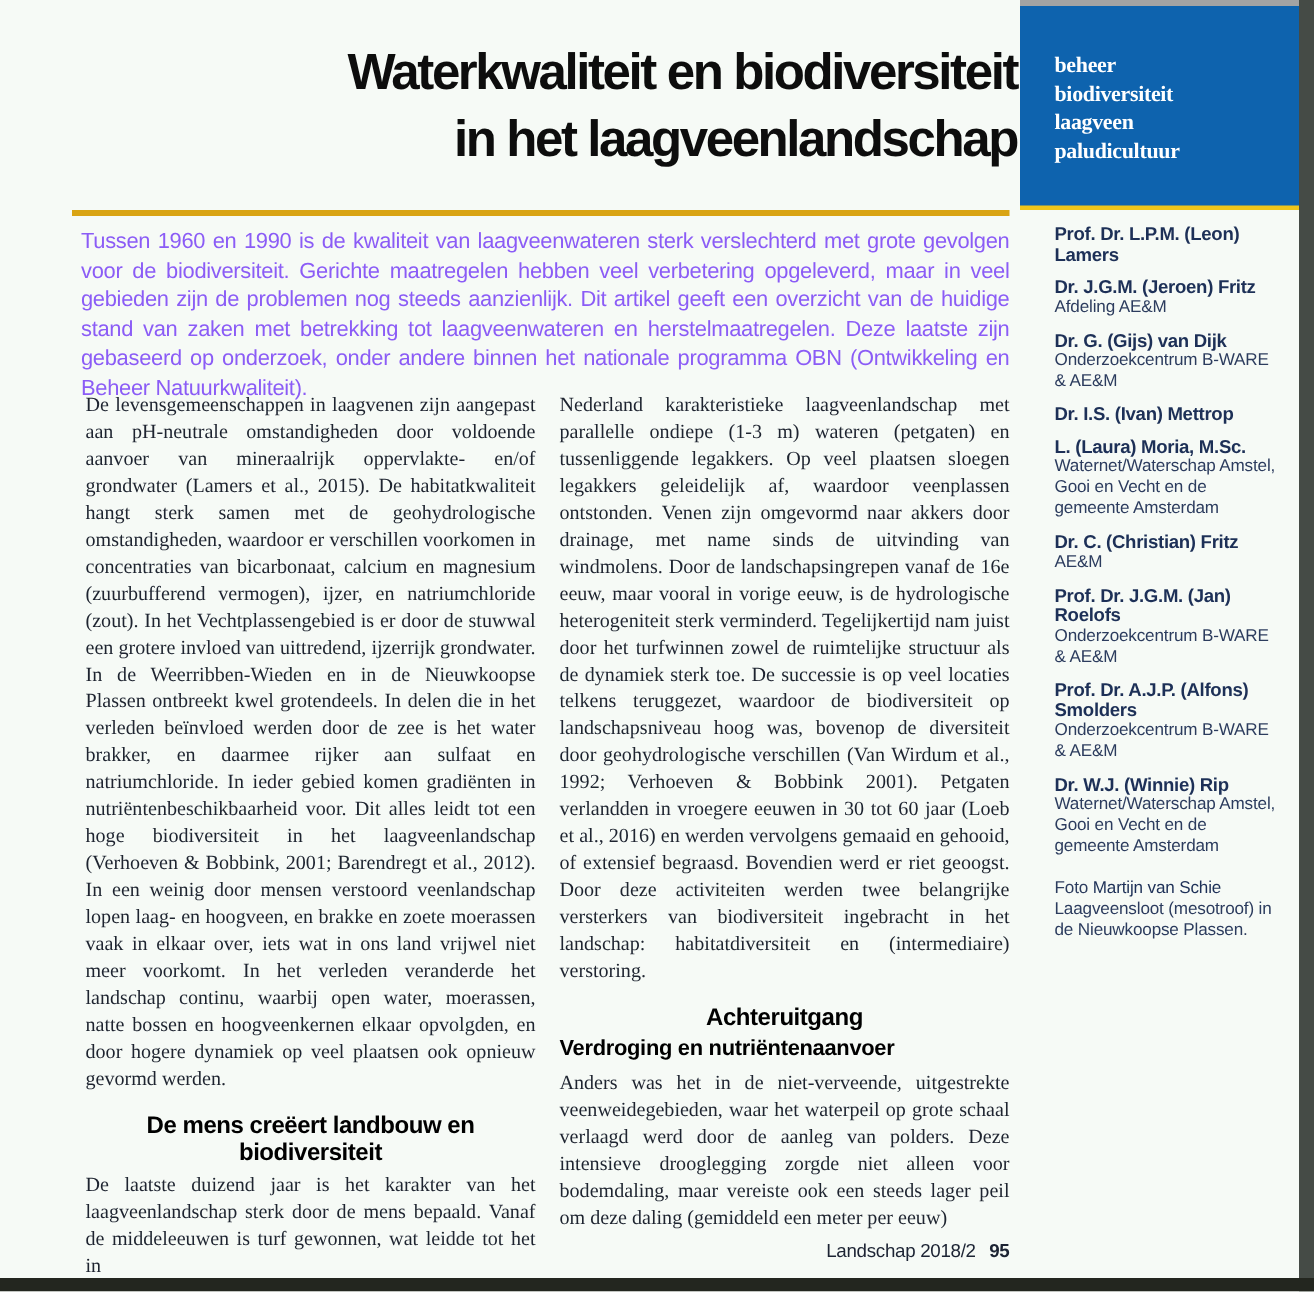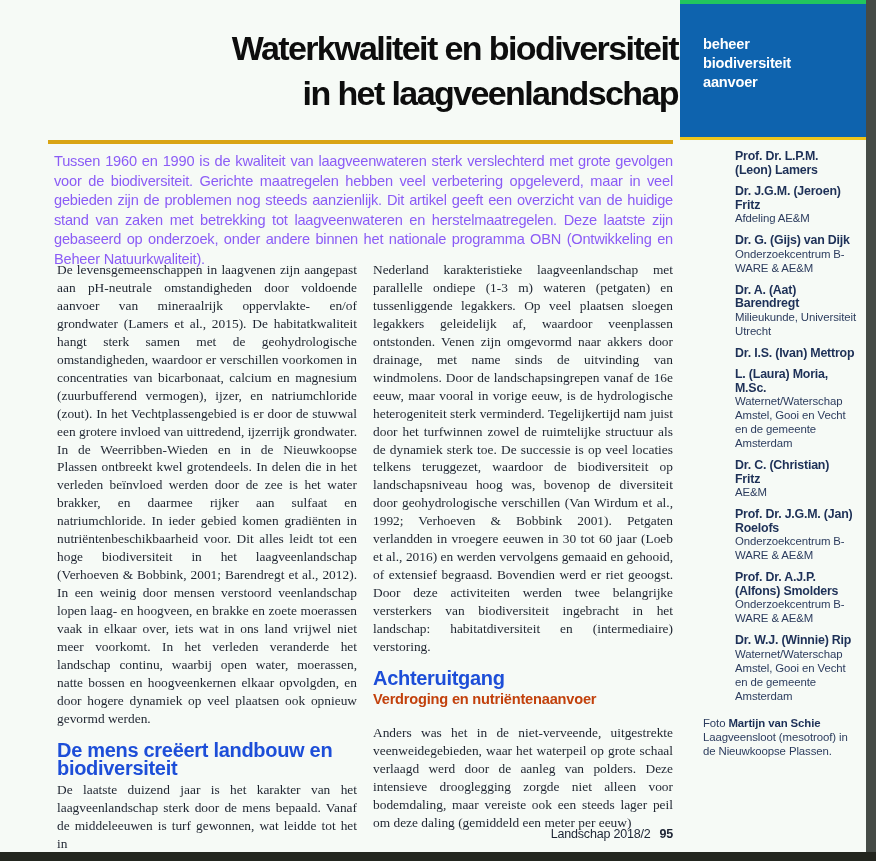--- a/index.html
+++ b/index.html
@@ -29,53 +29,54 @@
   }
 
   
   .col{position:absolute; top:261px; width:300px; font-family:"Liberation Serif", serif;
        font-size:13.4px; line-height:17.95px; text-align:justify; color:#1e2430;}
   .col-1{left:57px;}
   .col-2{left:373px;}
   .col p{margin:0;}
   .sec-heading{
     font-family:"Liberation Sans", sans-serif;
-    font-weight:bold; font-size:20px; letter-spacing:-0.3px;
-    color:#1d4ed8; margin:14px 0 3px 0; text-align:left;
+    font-weight:bold; font-size:16px; letter-spacing:-0.3px;
+    color:#000000; margin:14px 0 3px 0; text-align:center;
   }
   .sub-heading{
     font-family:"Liberation Sans", sans-serif;
     font-weight:600; font-size:14.6px; letter-spacing:-0.2px;
-    color:#c2410c; margin:0 0 15px 0; text-align:left;
+    color:#000000; margin:0 0 4px 0; text-align:left;
   }
 
   
   .footer{
     position:absolute; left:373px; top:827px; width:300px;
     text-align:right; font-size:12.5px; color:#1c2333; letter-spacing:-0.2px;
   }
   .footer .pageno{font-weight:bold; margin-left:9px;}
 
   
   .kw-box{
     position:absolute; left:680px; top:0; width:186px; height:133px;
-    background:#0e63ae; border-top:4px solid #22c55e;
+    background:#0e63ae; border-top:4px solid #a3a3a3;
     border-bottom:3px solid #eec51b;
     box-sizing:content-box;
+    font-family:Liberation Serif, serif;
   }
   .kw-list{margin:31px 0 0 23px; font-weight:bold; font-size:14.6px;
     line-height:19px; color:#ffffff; letter-spacing:-0.2px;}
   .authors{
     position:absolute; left:703px; top:150px; width:153px;
     color:#2c3c5e; font-size:11.4px; line-height:13.9px; letter-spacing:-0.1px;
   }
-  .author{margin-bottom:8px;margin-left:32px;}
+  .author{margin-bottom:8px;}
   .author .name{font-weight:bold; font-size:12.4px; line-height:13.6px; color:#1d3057; letter-spacing:-0.2px;}
   .photo-credit{margin-top:14px;}
-  .photo-credit .credit-name{font-weight:bold; color:#1d3057;margin-top:45px;}
+  .photo-credit .credit-name{font-weight:normal; color:#1d3057;margin-top:45px;}
 </style>
 </head>
 <body>
 
 <div class="page">
 
   <h1 class="title" style="margin:0;text-align:right;">
     <span>Waterkwaliteit en biodiversiteit</span><br>
     <span>in het laagveenlandschap</span>
   </h1>
@@ -94,39 +95,36 @@
     <p>Nederland karakteristieke laagveenlandschap met parallelle ondiepe (1-3 m) wateren (petgaten) en tussenliggende legakkers. Op veel plaatsen sloegen legakkers geleidelijk af, waardoor veenplassen ontstonden. Venen zijn omgevormd naar akkers door drainage, met name sinds de uitvinding van windmolens. Door de landschapsingrepen vanaf de 16e eeuw, maar vooral in vorige eeuw, is de hydrologische heterogeniteit sterk verminderd. Tegelijkertijd nam juist door het turfwinnen zowel de ruimtelijke structuur als de dynamiek sterk toe. De successie is op veel locaties telkens teruggezet, waardoor de biodiversiteit op landschapsniveau hoog was, bovenop de diversiteit door geohydrologische verschillen (Van Wirdum et al., 1992; Verhoeven &amp; Bobbink 2001). Petgaten verlandden in vroegere eeuwen in 30 tot 60 jaar (Loeb et al., 2016) en werden vervolgens gemaaid en gehooid, of extensief begraasd. Bovendien werd er riet geoogst. Door deze activiteiten werden twee belangrijke versterkers van biodiversiteit ingebracht in het landschap: habitatdiversiteit en (intermediaire) verstoring.</p>
     <div class="sec-heading">Achteruitgang</div>
     <div class="sub-heading">Verdroging en nutriëntenaanvoer</div>
     <p>Anders was het in de niet-verveende, uitgestrekte veenweidegebieden, waar het waterpeil op grote schaal verlaagd werd door de aanleg van polders. Deze intensieve drooglegging zorgde niet alleen voor bodemdaling, maar vereiste ook een steeds lager peil om deze daling (gemiddeld een meter per eeuw)</p>
   </div>
 
   <div class="kw-box">
     <div class="kw-list">
       <div>beheer</div>
       <div>biodiversiteit</div>
-      <div>aanvoer</div>
+      <div>laagveen</div>
+      <div>paludicultuur</div>
     </div>
   </div>
 
   <div class="authors">
     <div class="author">
       <div class="name">Prof. Dr. L.P.M. (Leon) Lamers</div>
     </div>
     <div class="author">
       <div class="name">Dr. J.G.M. (Jeroen) Fritz</div>
       <div>Afdeling AE&amp;M</div>
     </div>
     <div class="author">
       <div class="name">Dr. G. (Gijs) van Dijk</div>
       <div>Onderzoekcentrum B-WARE &amp; AE&amp;M</div>
-    </div>
-    <div class="author">
-      <div class="name">Dr. A. (Aat) Barendregt</div>
-      <div>Milieukunde, Universiteit Utrecht</div>
     </div>
     <div class="author">
       <div class="name">Dr. I.S. (Ivan) Mettrop</div>
     </div>
     <div class="author">
       <div class="name">L. (Laura) Moria, M.Sc.</div>
       <div>Waternet/Waterschap Amstel, Gooi en Vecht en de gemeente Amsterdam</div>
     </div>
     <div class="author">
       <div class="name">Dr. C. (Christian) Fritz</div>

